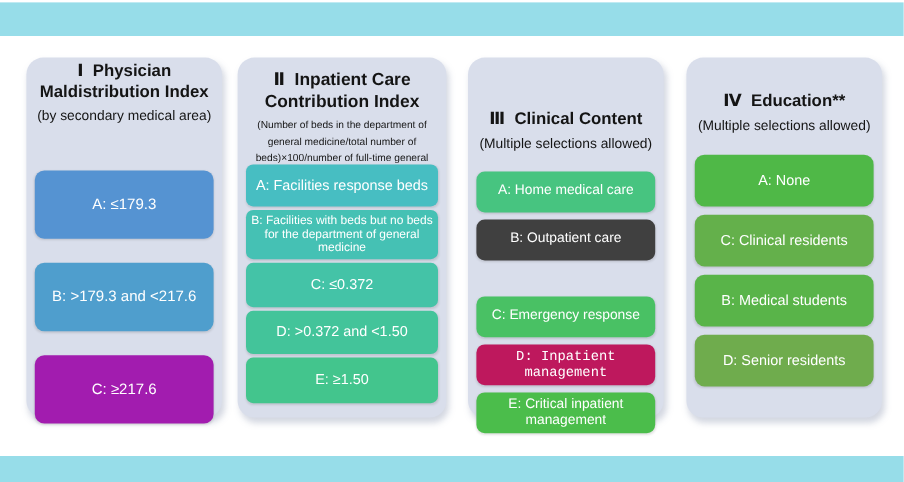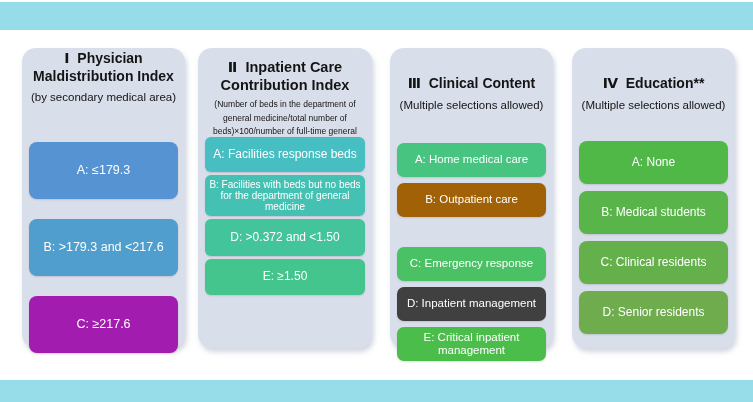--- a/index.html
+++ b/index.html
@@ -20,47 +20,47 @@
   .p1{left:22px;width:163px;}
   .p2{left:198px;width:174px;}
   .p3{left:390px;width:163px;}
   .p4{left:572px;width:163px;}
   .title{
     margin:0;font-weight:bold;font-size:14px;line-height:1.25;
     padding:0 6px;letter-spacing:0;
   }
   .p1 .title{padding-top:2px;}
   .p2 .title{padding-top:10px;font-size:14.5px;}
-  .p3 .title{padding-top:27px;}
+  .p3 .title{padding-top:42px;}
   .p4 .title{padding-top:27px;}
   .subtitle{margin-top:6px;font-size:11.5px;white-space:nowrap;}
   .p2 .subtitle{
     font-size:8.5px;white-space:normal;line-height:1.6;
     padding:0 8px;margin-top:4px;
   }
   .boxes{
     position:absolute;left:7px;right:7px;
     display:flex;flex-direction:column;
   }
   .p1 .boxes{top:94px;gap:20px;}
   .p2 .boxes{top:89px;gap:3px;}
   .p3 .boxes{top:95px;gap:6px;}
-  .p4 .boxes{top:93px;gap:7px;}
+  .p4 .boxes{top:81px;gap:7px;}
   .box{
     border-radius:8px;color:#ffffff;
     display:flex;align-items:center;justify-content:center;
     font-size:12px;line-height:1.15;padding:0 4px;
     box-shadow:0 1px 2px rgba(0,0,0,0.12);
   }
   .p1 .box{height:57px;font-size:12.5px;}
   .p2 .box{height:37px;border-radius:6px;}
   .p2 .box:nth-child(1){height:35px;}
   .p2 .box:nth-child(2){height:41px;font-size:10px;line-height:1.1;padding:0 2px;}
   .p2 .box:nth-child(4){height:36px;}
-  .p2 .box:nth-child(5){height:50px;}
+  .p2 .box:nth-child(5){height:38px;}
   .p3 .box{height:34px;font-size:11.5px;border-radius:7px;}
   .p4 .box{height:43px;}
 </style>
 </head>
 <body>
 
 <div class="bar top" style="background-color: rgb(151, 221, 233);"></div>
 <div class="bar bottom" style="background-color: rgb(151, 221, 233);"></div>
 
 <section class="panel p1">
@@ -72,39 +72,40 @@
     <div class="box" style="background-color: #a21caf;">C: ≥217.6</div>
   </div>
 </section>
 
 <section class="panel p2">
   <h2 class="title">Ⅱ&nbsp; Inpatient Care Contribution Index</h2>
   <div class="subtitle">(Number of beds in the department of general medicine/total number of beds)×100/number of full-time general medicine physicians*</div>
   <div class="boxes">
     <div class="box" style="background-color: rgb(71, 190, 194);">A: Facilities response beds</div>
     <div class="box" style="background-color: rgb(69, 193, 180);">B: Facilities with beds but no beds for the department of general medicine</div>
+    <div class="box" style="background-color: rgb(68, 195, 167);">C: ≤0.372</div>
     <div class="box" style="background-color: rgb(67, 196, 154);">D: &gt;0.372 and &lt;1.50</div>
     <div class="box" style="background-color: rgb(67, 197, 141);">E: ≥1.50</div>
   </div>
 </section>
 
 <section class="panel p3">
   <h2 class="title">Ⅲ&nbsp; Clinical Content</h2>
   <div class="subtitle">(Multiple selections allowed)</div>
   <div class="boxes">
     <div class="box" style="background-color: rgb(71, 196, 128);">A: Home medical care</div>
-    <div class="box" style="background-color: #a16207;">B: Outpatient care</div>
+    <div class="box" style="background-color: #404040;">B: Outpatient care</div>
     <div class="box" style="background-color: rgb(73, 193, 100); margin-top: 24px;">C: Emergency response</div>
-    <div class="box" style="background-color: #404040;">D: Inpatient management</div>
+    <div class="box" style="background-color: #be185d; font-family: Liberation Mono, monospace;">D: Inpatient management</div>
     <div class="box" style="background-color: rgb(75, 189, 75);">E: Critical inpatient management</div>
   </div>
 </section>
 
 <section class="panel p4">
   <h2 class="title">Ⅳ&nbsp; Education**</h2>
   <div class="subtitle">(Multiple selections allowed)</div>
   <div class="boxes">
     <div class="box" style="background-color: rgb(79, 184, 71);">A: None</div>
+    <div class="box" style="background-color: rgb(100, 176, 75);">C: Clinical residents</div>
     <div class="box" style="background-color: rgb(89, 180, 73);">B: Medical students</div>
-    <div class="box" style="background-color: rgb(100, 176, 75);">C: Clinical residents</div>
     <div class="box" style="background-color: rgb(111, 172, 77);">D: Senior residents</div>
   </div>
 </section>
 
 </body></html>

